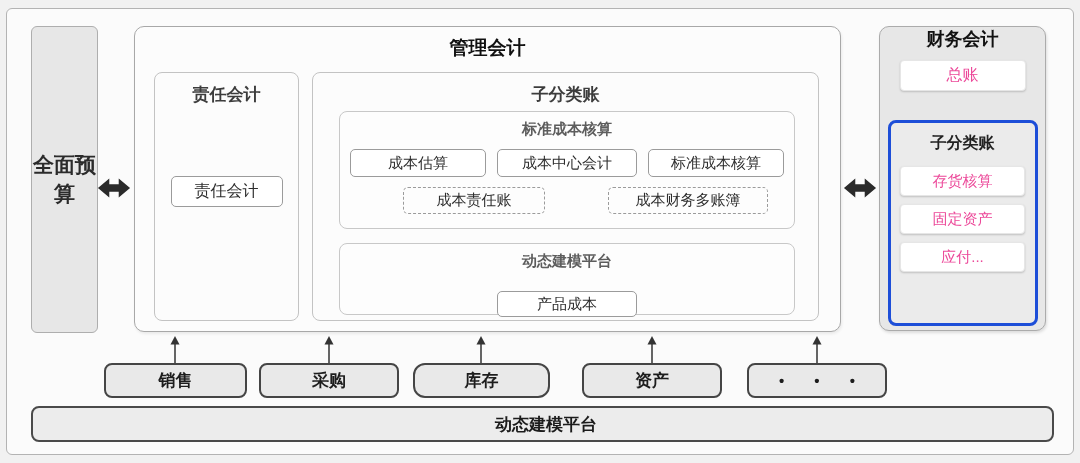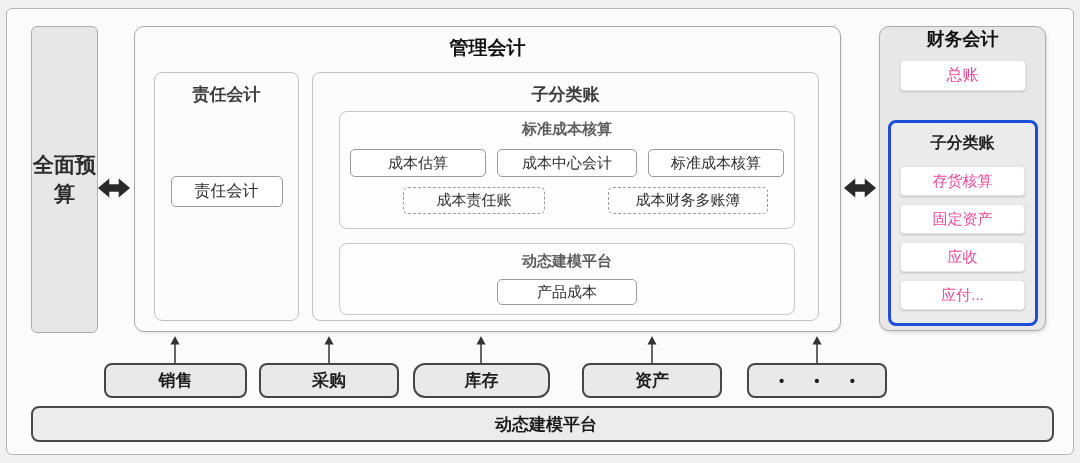--- a/index.html
+++ b/index.html
@@ -37,21 +37,21 @@
              font-size:15px;color:#2d2d2d;box-sizing:border-box;}
   .btn-dashed{background:#fdfdfd;border:1px dashed #9b9b9b;border-radius:5px;
               display:flex;align-items:center;justify-content:center;
               font-size:15px;color:#2d2d2d;box-sizing:border-box;}
   .row{display:flex;justify-content:center;gap:11px;margin-top:10px;}
   .row2{display:flex;justify-content:center;gap:26px;margin-top:10px;}
   .h28{height:28px;} .h27{height:27px;margin-left:37px;}
   .w136{width:136px;} .w140{width:140px;} .w142{width:142px;} .w160{width:160px;}
   .resp-btn{position:absolute;left:50%;transform:translateX(-50%);top:103px;
             width:112px;height:31px;font-size:16px;}
-  .prod-btn{width:140px;height:26px;margin:8px auto 0;}
+  .prod-btn{width:140px;height:26px;margin:20px auto 0;}
 
   
   .fin{position:absolute;left:872px;top:17px;width:167px;height:305px;
        background:#e7e7e7;border:1px solid #ababab;border-radius:10px;
        box-shadow:1px 2px 3px rgba(0,0,0,.12);box-sizing:border-box;}
   .fin-title{text-align:center;font-weight:bold;font-size:18px;color:#111;}
   .card{background:#fff;border:1px solid #e6e6e6;border-radius:4px;
         box-shadow:0 1px 2px rgba(0,0,0,.18);display:flex;align-items:center;
         justify-content:center;color:#ec4899;box-sizing:border-box;}
   .gl-btn{width:126px;height:31px;margin:9px auto 0;font-size:16px;}
@@ -126,21 +126,20 @@
       <path d="M1,12 L13,2 L13,8 L23,8 L23,2 L35,12 L23,22 L23,16 L13,16 L13,22 Z" fill="#2a2a2a"></path>
     </svg>
 
     <div class="fin">
       <div class="fin-title">财务会计</div>
       <div class="card gl-btn">总账</div>
       <div class="subledger">
         <div class="subledger-title">子分类账</div>
         <div class="card sub-btn first">存货核算</div>
         <div class="card sub-btn">固定资产</div>
-        <div class="card sub-btn">应收</div>
         <div class="card sub-btn">应付...</div>
       </div>
     </div>
 
     <svg class="up-arrow" style="left:162px;" viewBox="0 0 12 27">
       <path d="M6,0 L10.5,8.5 L1.5,8.5 Z" fill="#333"></path>
         <line x1="6" y1="8" x2="6" y2="27" stroke="#333" stroke-width="1.5"></line>
     </svg>
     <svg class="up-arrow" style="left:316px;" viewBox="0 0 12 27">
       <path d="M6,0 L10.5,8.5 L1.5,8.5 Z" fill="#333"></path>

